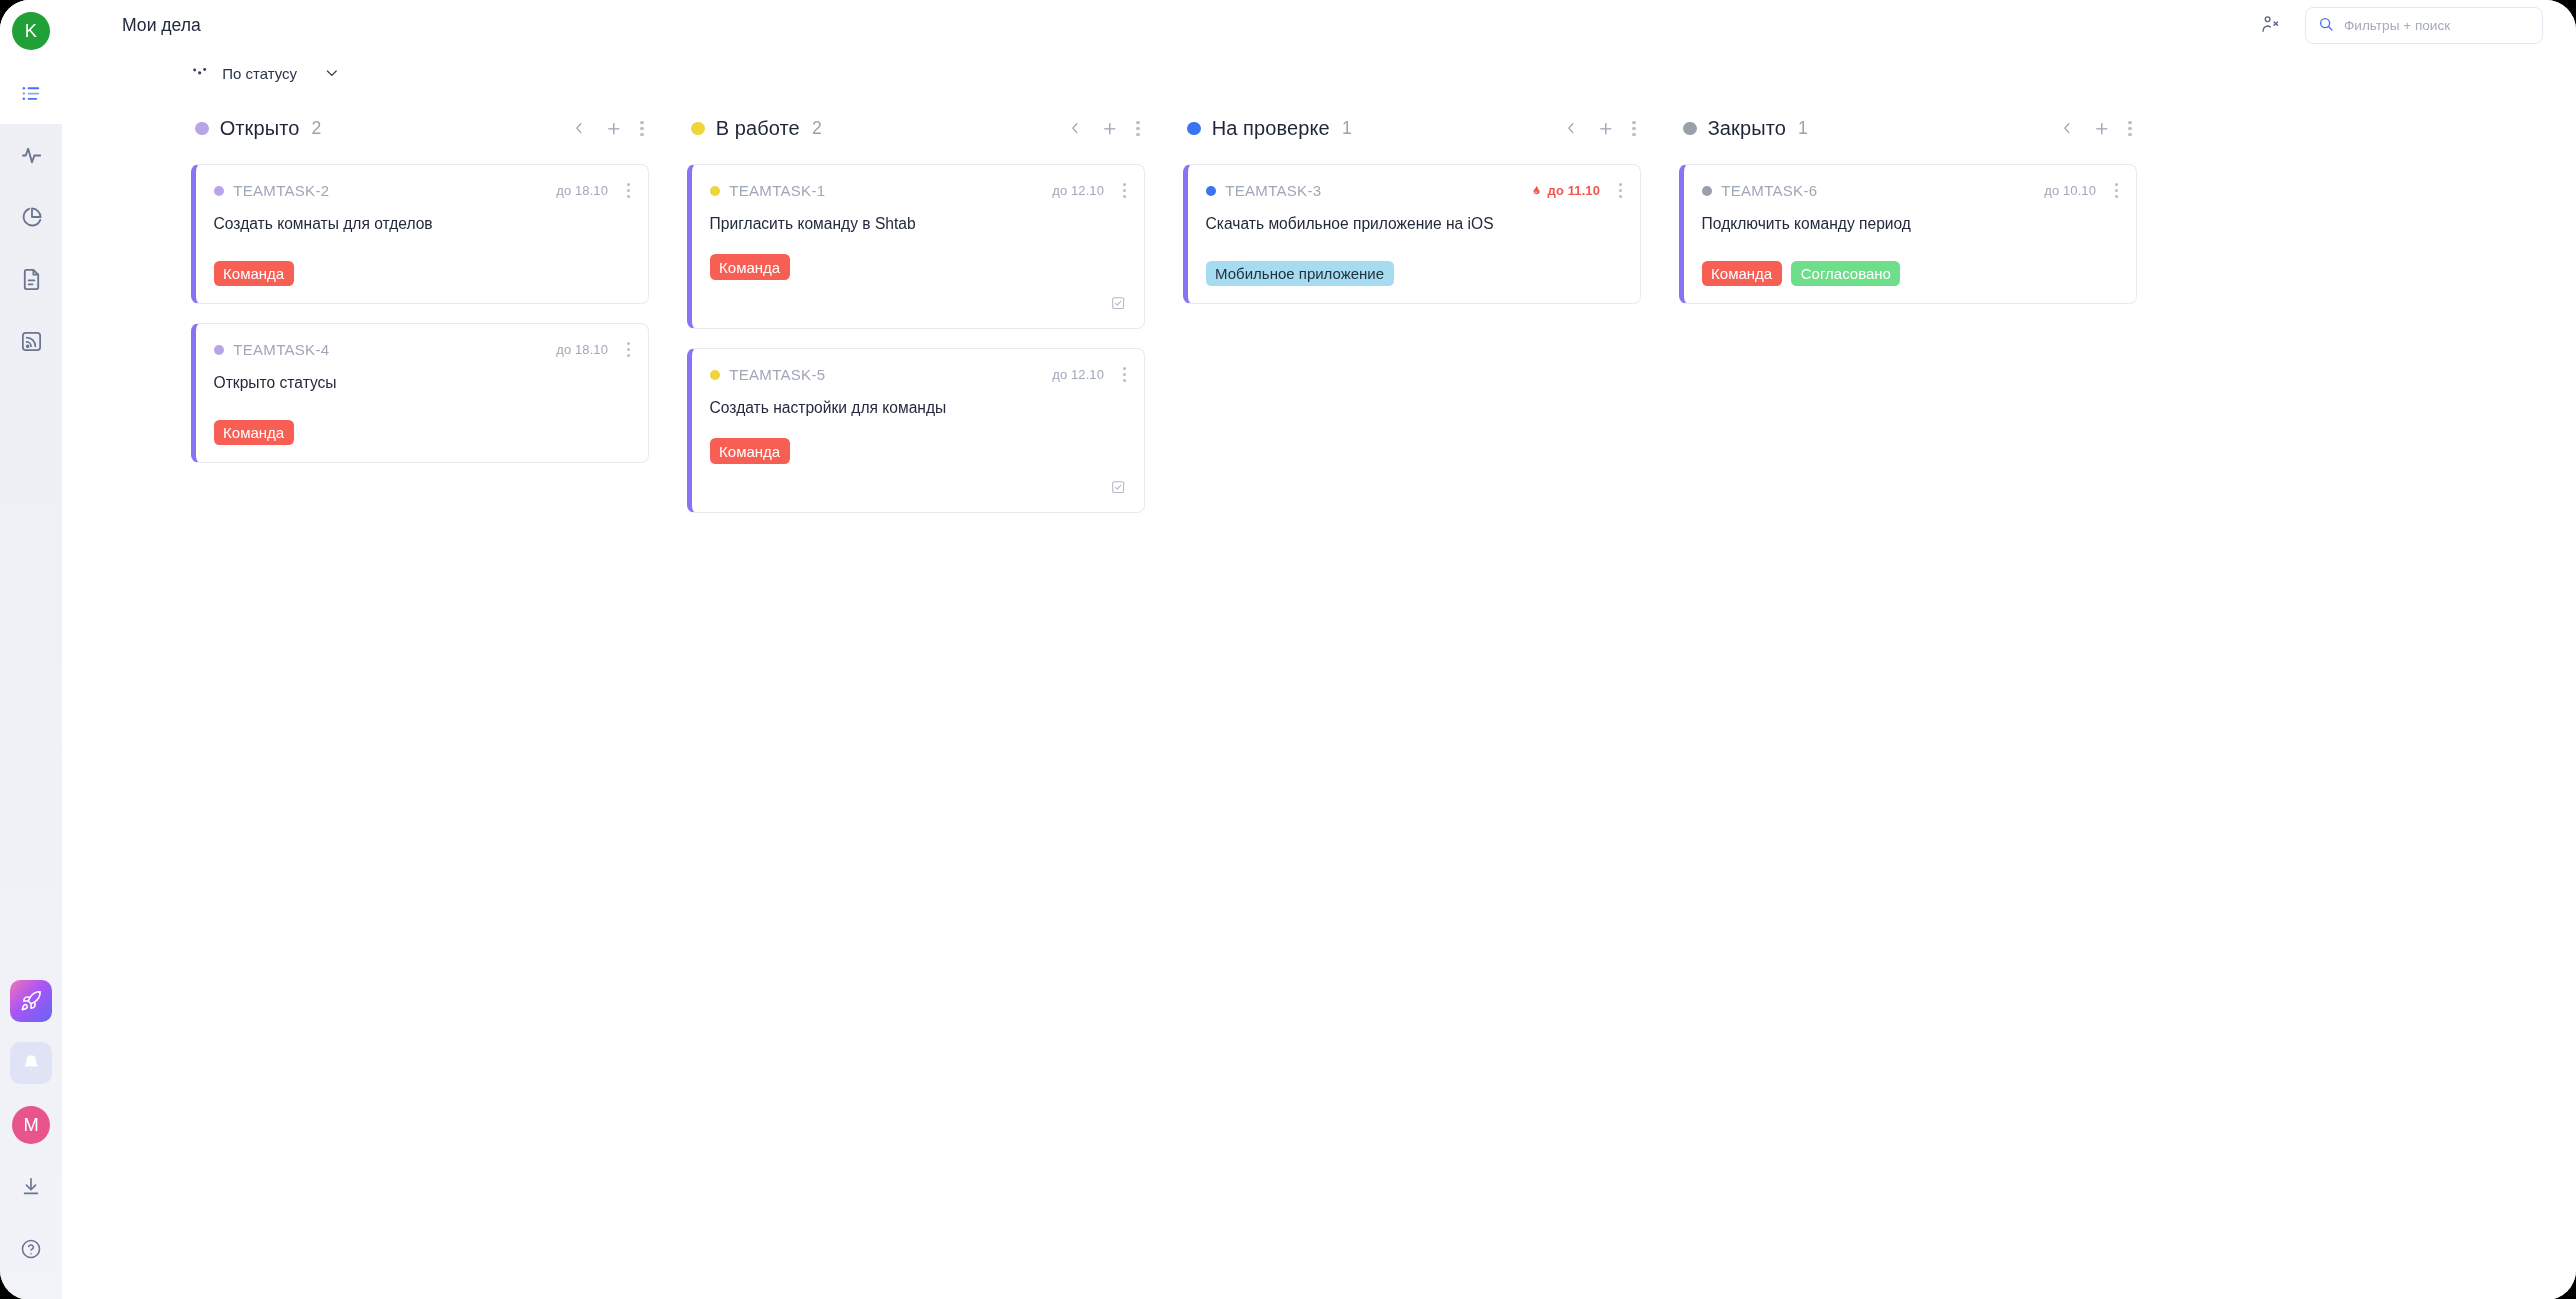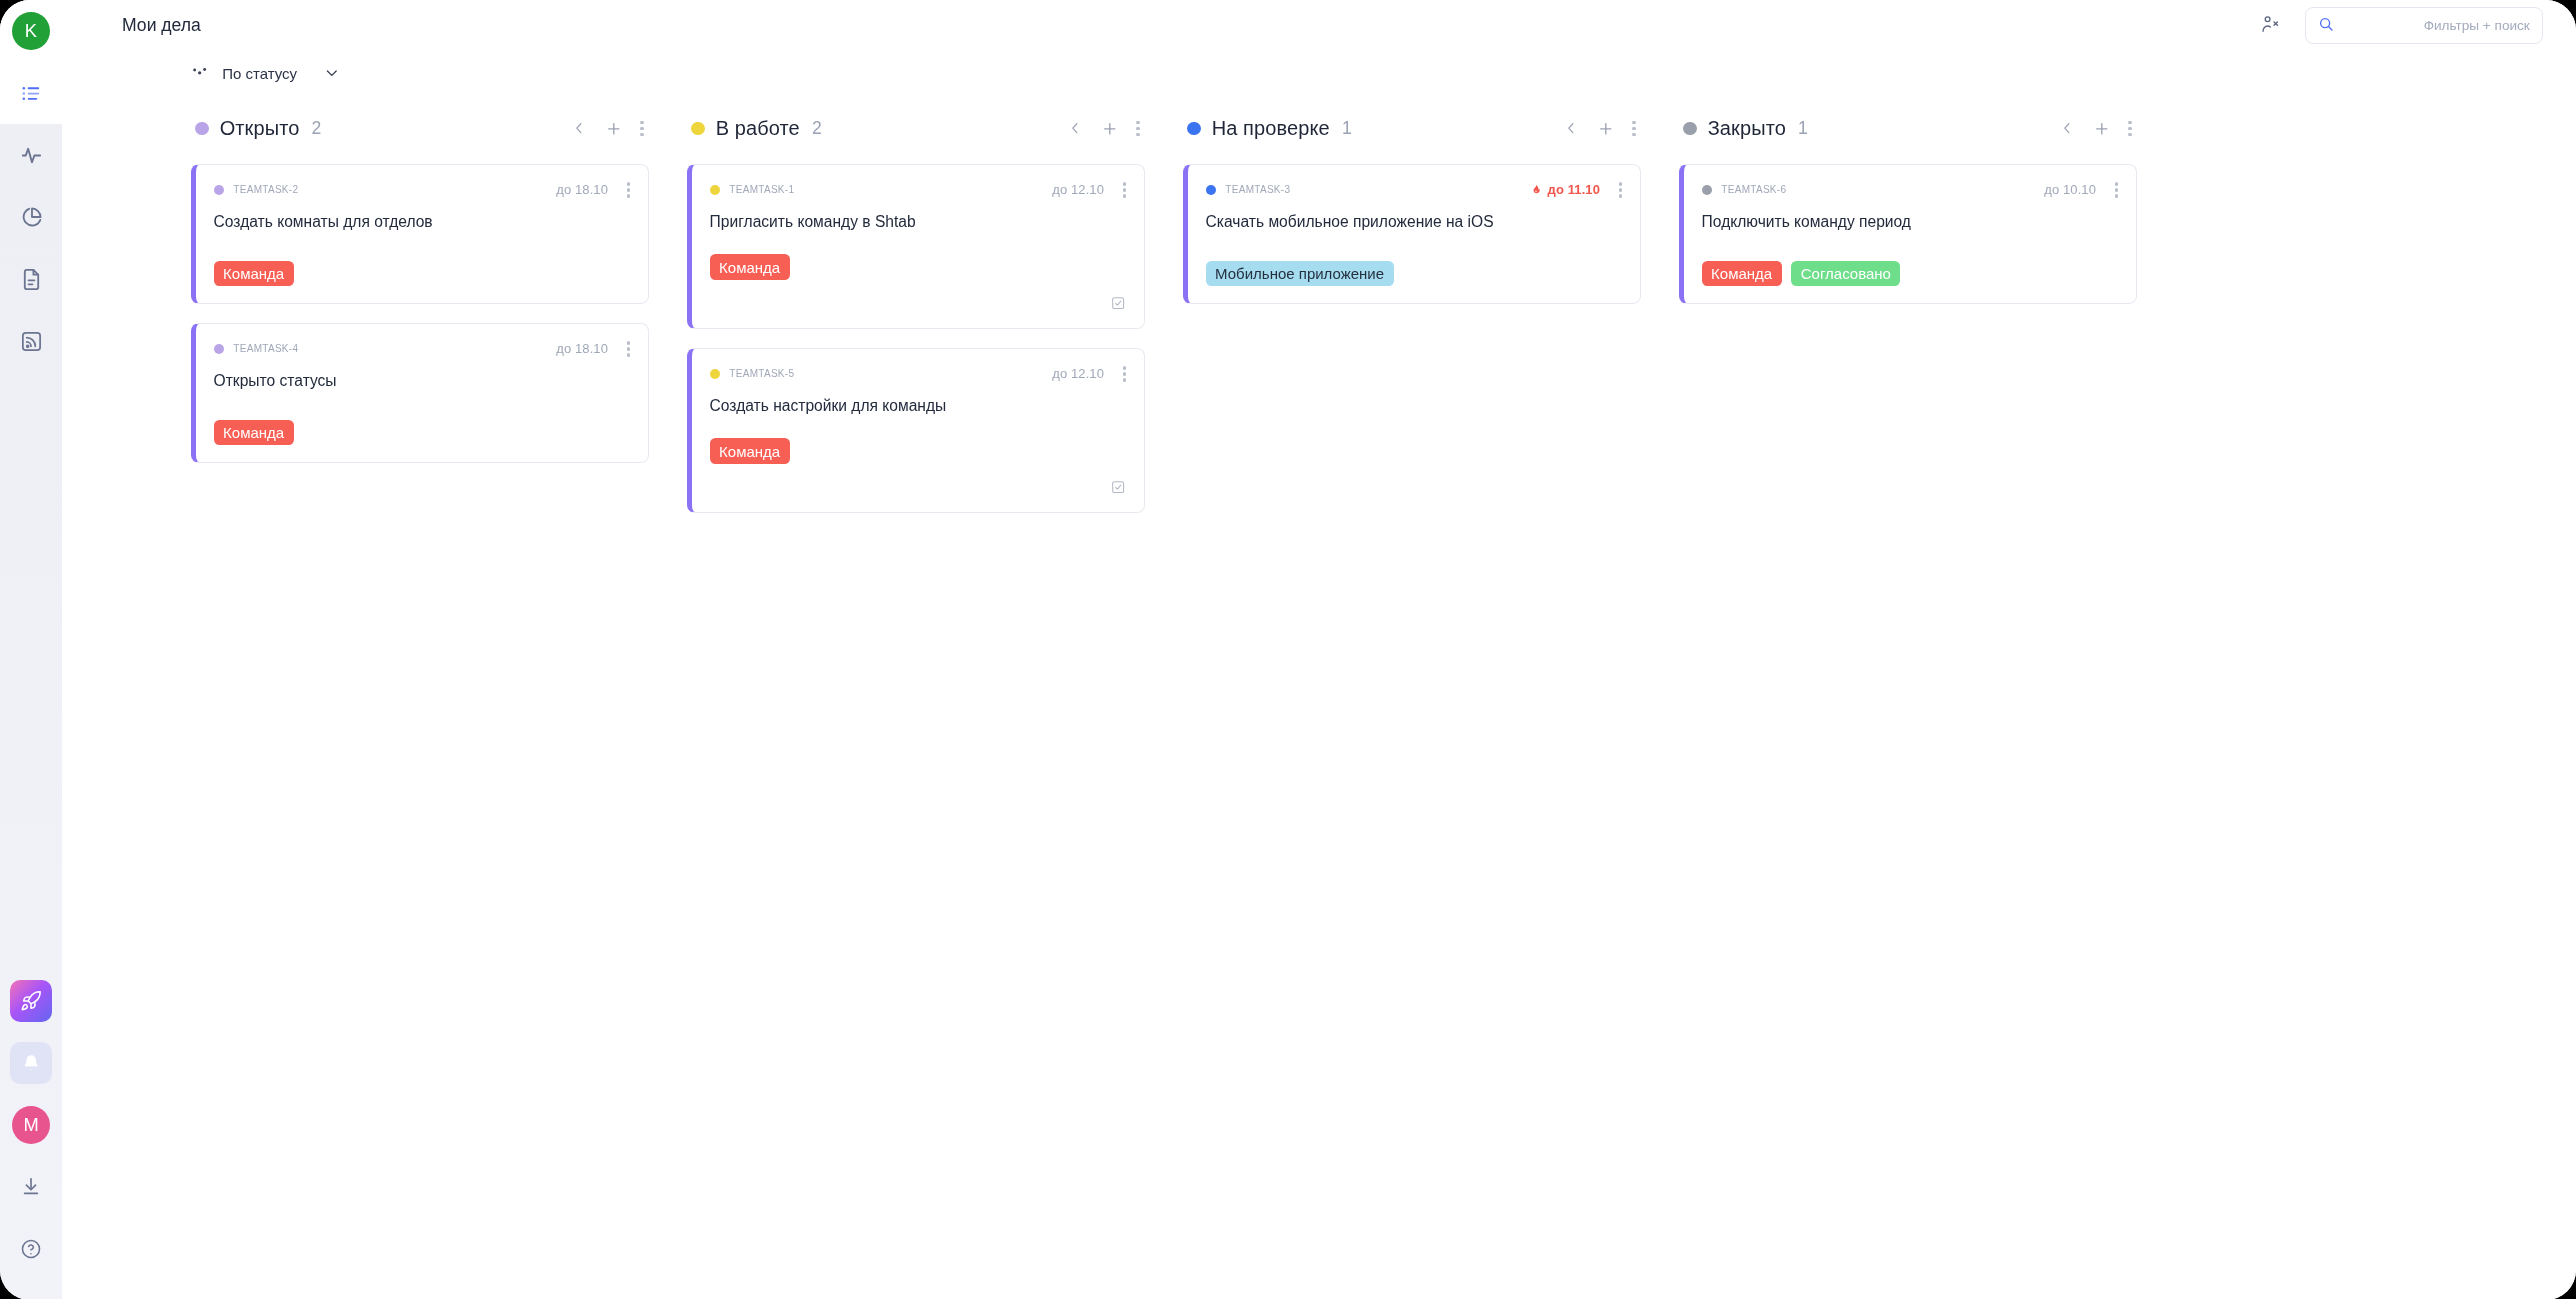--- a/index.html
+++ b/index.html
@@ -111,21 +111,20 @@
     gap: 9.5px;
     background: #fff;
   }
   .search-box input {
     border: none; outline: none;
     font-size: 13.6px;
     color: #ec4899;
     font-family: "Liberation Sans", sans-serif;
     width: 100%;
     background: transparent;
-    text-align: right;
   }
   .search-box input::placeholder { color: #a4abbd; }
 
   .toolbar {
     height: 46px;
     flex: 0 0 46px;
     display: flex;
     align-items: center;
     padding-left: 129px;
     gap: 12.2px;
@@ -201,21 +200,21 @@
     display: flex;
     align-items: center;
     margin-bottom: 13.6px;
   }
   .card-dot {
     width: 10.2px; height: 10.2px; border-radius: 50%;
     margin-right: 9.5px;
     flex: 0 0 10.2px;
   }
   .card-key {
-    font-size: 10px;
+    font-size: 15px;
     color: #a0a7b8;
     letter-spacing: 0.3px;
   }
   .card-due-wrap {
     margin-left: auto;
     display: flex; align-items: center; gap: 5.4px;
   }
   .card-due {
     font-size: 13px;
     color: #a0a7b8;

